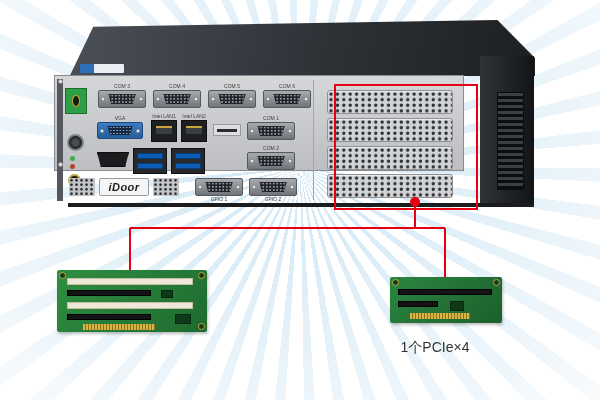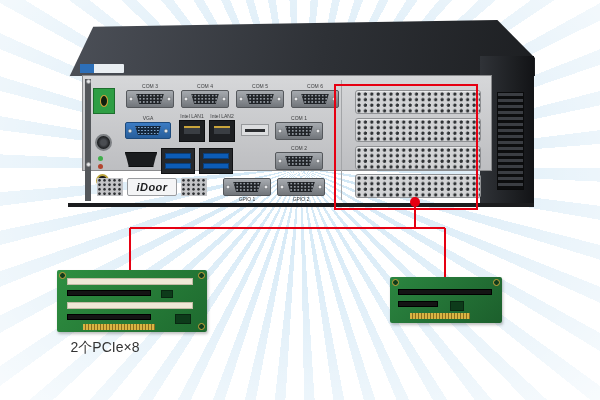--- a/index.html
+++ b/index.html
@@ -17,21 +17,21 @@
     clip-path:polygon(1% 100%, 6% 12%, 92% 0, 100% 68%, 100% 100%);
     background:linear-gradient(100deg,#4c5058 0%,#2e3136 55%,#1d1f22 100%);}
   .top-label{position:absolute;left:80px;top:64px;width:44px;height:9px;background:#e9eef2;border-radius:1px;display:flex;}
   .top-label .blue{width:14px;height:100%;background:#2d6fb8;}
   .chassis-right{position:absolute;left:480px;top:56px;width:54px;height:149px;
     background:linear-gradient(90deg,#303338 0%,#1b1d20 70%,#121316 100%);}
   .side-vent{position:absolute;left:497px;top:92px;width:25px;height:96px;border:1px solid #0a0b0c;
     background:repeating-linear-gradient(0deg,#0c0d0e 0 3px,#3b3e43 3px 6px);}
   .base-strip{position:absolute;left:68px;top:203px;width:466px;height:4px;background:#1b1c1e;}
 
-  .front-panel{position:absolute;left:82px;top:75px;width:410px;height:96px;
+  .front-panel{position:absolute;left:54px;top:75px;width:410px;height:96px;
     background:linear-gradient(#d6d7d9,#bdbec1);border:1px solid #8a8b8d;box-sizing:border-box;}
   .left-strip{position:absolute;left:2px;top:3px;width:6px;height:122px;background:#54575b;}
   .divider{position:absolute;left:258px;top:4px;width:1px;height:120px;background:#a3a5a8;}
   .screw{position:absolute;width:5px;height:5px;border-radius:50%;background:radial-gradient(#e7e8ea 25%,#76787b 70%);}
 
   
   .plabel{position:absolute;top:-8px;left:-10px;right:-10px;text-align:center;font-size:5px;line-height:7px;color:#3b3c3e;white-space:nowrap;}
   .plabel-below{position:absolute;bottom:-8px;left:-10px;right:-10px;text-align:center;font-size:5px;line-height:7px;color:#3b3c3e;white-space:nowrap;}
   .db9{position:absolute;width:48px;height:18px;background:linear-gradient(#a7abb0,#71757a);
     border:1px solid #55585c;border-radius:2px;display:flex;align-items:center;justify-content:space-between;padding:0 2px;box-sizing:border-box;}
@@ -226,18 +226,18 @@
   <div class="pcb pcb-right">
     <div class="pcie-slot" style="left:8px;top:12px;width:94px;"></div>
     <div class="pcie-slot" style="left:8px;top:24px;width:40px;"></div>
     <div class="chip" style="left:60px;top:24px;width:12px;height:8px;"></div>
     <div class="gold" style="left:20px;top:36px;width:60px;"></div>
     <div class="hole" style="left:2px;top:2px;"></div>
     <div class="hole" style="right:2px;top:2px;"></div>
   </div>
 
   <div class="board-label" style="left:35px;top:336px;">
-    <div>2个PCIe×8</div>
   </div>
   <div class="board-label" style="left:365px;top:336px;">
+    <div>1个PCIe×4</div>
   </div>
 
 </div>
 
 </body></html>

